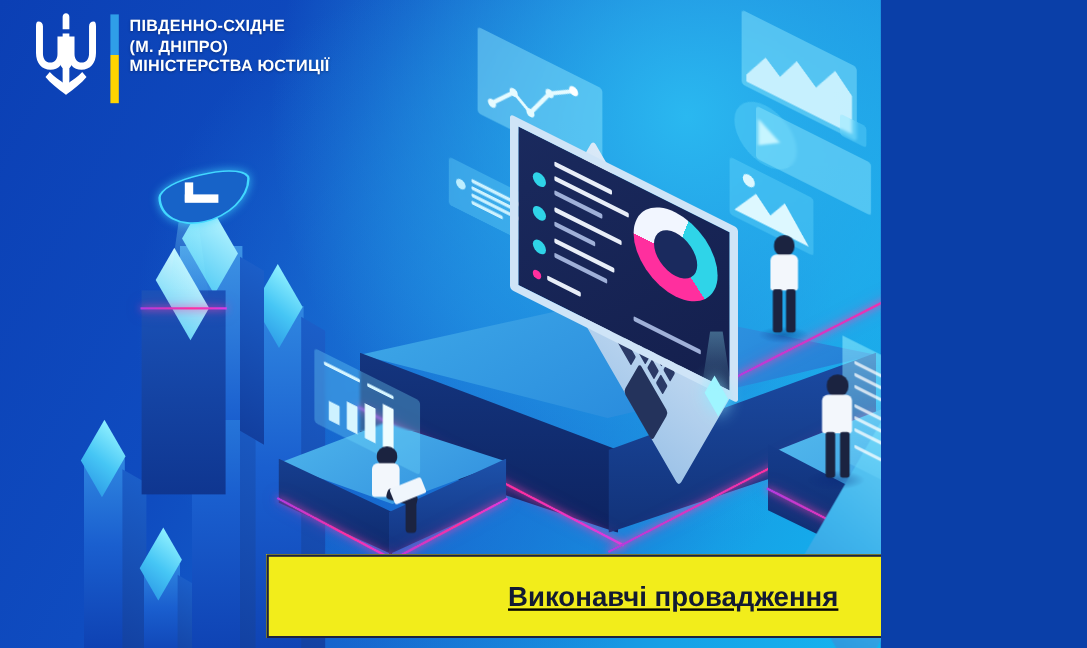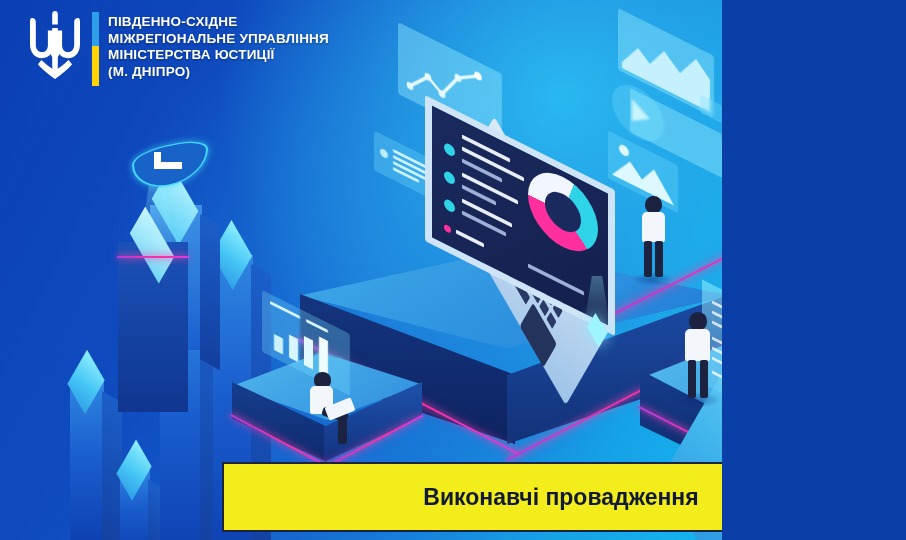--- a/index.html
+++ b/index.html
@@ -4,20 +4,21 @@
 <style>
   html,body{margin:0;padding:0;background:#0a3fa8;}
   body{font-family:"Liberation Sans",sans-serif;}
 
   #poster{
     position:relative;width:722px;height:540px;overflow:hidden;
     background:
       radial-gradient(circle at 78% 18%, #2ab8f0 0%, rgba(42,184,240,0) 48%),
       radial-gradient(circle at 55% 50%, #1a78d8 0%, rgba(26,120,216,0) 60%),
       linear-gradient(118deg, #0b3fb4 0%, #0f4cc0 34%, #1668cf 58%, #16a0e6 82%, #14b6f0 100%);
+    padding-left: 12px;
   }
 
   
   .abs{position:absolute;}
 
   
   .pillar{position:absolute;}
   .pillar .side{position:absolute;left:0;top:0;width:100%;height:100%;
     background:linear-gradient(180deg,#2f86e0 0%,#1a5fcf 45%,#0e41b2 100%);}
   .pillar .side2{position:absolute;right:-18px;top:9px;width:20px;height:100%;
@@ -91,21 +92,21 @@
 
   
   #hashtag{position:absolute;left:727px;top:428px;
     background:rgba(255,255,255,.88);padding:1px 6px 2px 6px;}
   #hashtag span{font-family:"Liberation Serif",serif;font-size:21px;
     color:#14305e;white-space:nowrap;}
 
   
   #caption{position:absolute;left:222px;top:462px;width:678px;height:70px;
     background:#f2ed1b;border:2px solid #1c2340;box-sizing:border-box;
-    display:flex;flex-direction:column;align-items:center;justify-content:center;}
+    display:flex;flex-direction:column;align-items:center;justify-content:center;text-decoration:underline;}
   .cap-line{color:#121a33;font-weight:bold;white-space:nowrap;}
   #cap1{font-size:23px;line-height:28px;}
   #cap2{font-size:23px;line-height:29px;}
 </style>
 </head>
 <body>
 
 <div id="poster">
 
   <div class="abs" style="left:0;top:0;width:906px;height:540px;">
@@ -375,23 +376,22 @@
         <path d="M8 10 c2.2 0 3.8 1.7 3.8 3.9 v22.6 c0 4.6 2.3 7.6 6.2 7.6 3.6 0 5.9-2.8 5.9-7.2 V22.4 h5.3 v15.2 c0 7.6-4.3 12.6-11.1 12.6 C11 50.2 6 44.6 6 36.2 V13.9 C6 11.7 6.5 10 8 10 z"></path>
         <path d="M54 10 c-2.2 0-3.8 1.7-3.8 3.9 v22.6 c0 4.6-2.3 7.6-6.2 7.6 -3.6 0-5.9-2.8-5.9-7.2 V22.4 h-5.3 v15.2 c0 7.6 4.3 12.6 11.1 12.6 C51 50.2 56 44.6 56 36.2 V13.9 C56 11.7 55.5 10 54 10 z"></path>
         <path d="M28.2 20 h5.6 v38 c0 5.9-1.1 9.5-2.8 13 -1.7-3.5-2.8-7.1-2.8-13 V20 z"></path>
         <path d="M17.5 52 c3.4 3.6 7.6 6.6 13.5 10.6 5.9-4 10.1-7 13.5-10.6 l3.6 4.2 C44 61.4 38.2 65.6 31 71 23.8 65.6 18 61.4 13.9 56.2 L17.5 52 z"></path>
         <circle cx="31" cy="45" r="4.6"></circle>
       </g>
     </svg>
     <div id="flagbar"></div>
     <div id="org-lines">
       <div class="org-line">ПІВДЕННО-СХІДНЕ</div>
-      <div class="org-line">МІЖРЕГІОНАЛЬНЕ УПРАВЛІННЯ</div>
+      <div class="org-line">(М. ДНІПРО)</div>
       <div class="org-line">МІНІСТЕРСТВА ЮСТИЦІЇ</div>
-      <div class="org-line">(М. ДНІПРО)</div>
     </div>
   </div>
 
 
   <div id="caption">
     <div class="cap-line" id="cap1">Виконавчі провадження</div>
   </div>
 
 </div>
 

